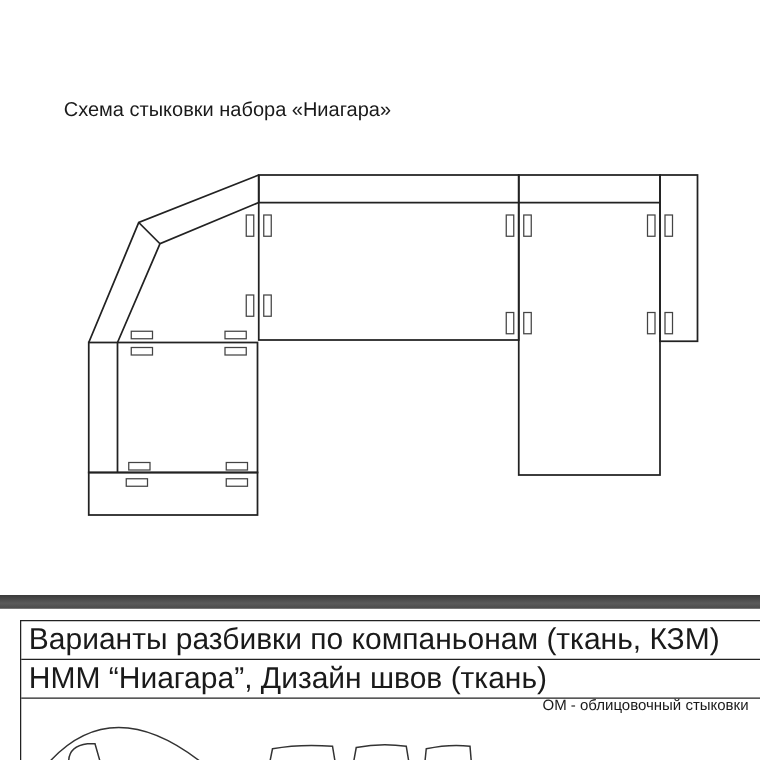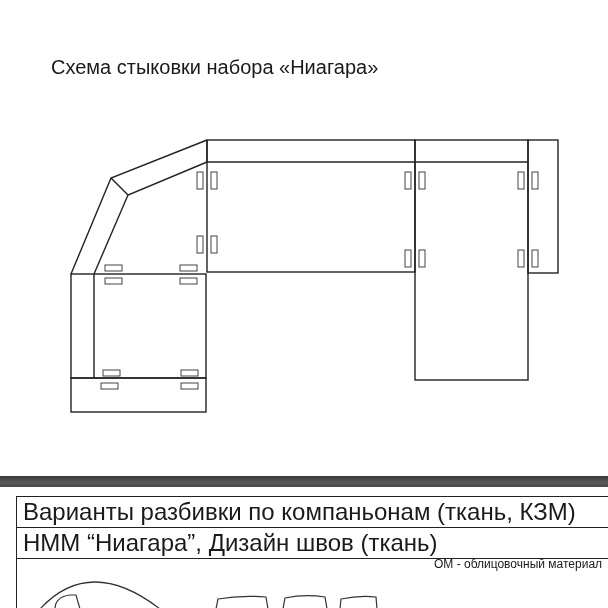--- a/index.html
+++ b/index.html
@@ -4,22 +4,22 @@
 <style>
   html, body { margin: 0; padding: 0; }
   body {
     width: 608px; height: 608px; overflow: hidden;
     background: #ffffff;
     position: relative;
     font-family: "Liberation Sans", sans-serif;
     color: #1a1a1a;
   }
   .title {
-    position: absolute; left: 51px; top: 56px;
-    font-size: 20px; letter-spacing: 0px; white-space: nowrap;
+    position: absolute; left: 51px; top: 80px;
+    font-size: 16px; letter-spacing: 0px; white-space: nowrap;
   }
   svg.diagram { position: absolute; left: 0; top: 0; }
   .bar {
     position: absolute; left: 0; top: 476px; width: 608px; height: 11px;
     background: linear-gradient(#3a3a3a, #5a5a5a 60%, #4a4a4a);
   }
   .table {
     position: absolute; left: 16px; top: 496px; width: 600px; height: 120px;
     border-left: 1.5px solid #222; border-top: 1.5px solid #222;
   }
@@ -96,21 +96,21 @@
     <rect x="181" y="383" width="17" height="6"></rect>
   </g>
 </svg>
 
 <div class="bar"></div>
 
 <div class="table">
   <div class="row row1">Варианты разбивки по компаньонам (ткань, КЗМ)</div>
   <div class="row row2">НММ “Ниагара”, Дизайн швов (ткань)</div>
 </div>
-<div class="note">ОМ - облицовочный материал</div>
+<div class="note">ОМ - облицовочный стыковки</div>
 
 <svg style="position:absolute;left:0;top:575px" width="608" height="33">
   <g fill="none" stroke="#333" stroke-width="1.2">
     <path d="M40,34 Q90,-20 160,34"></path>
     <path d="M55,34 Q55,22 70,20 L76,20 L80,34"></path>
     <path d="M216,34 L218,24 Q240,20 266,22 L268,34"></path>
     <path d="M283,34 L285,23 Q305,19 325,22 L327,34"></path>
     <path d="M340,34 L341,24 Q360,20 376,22 L377,34"></path>
   </g>
 </svg>

